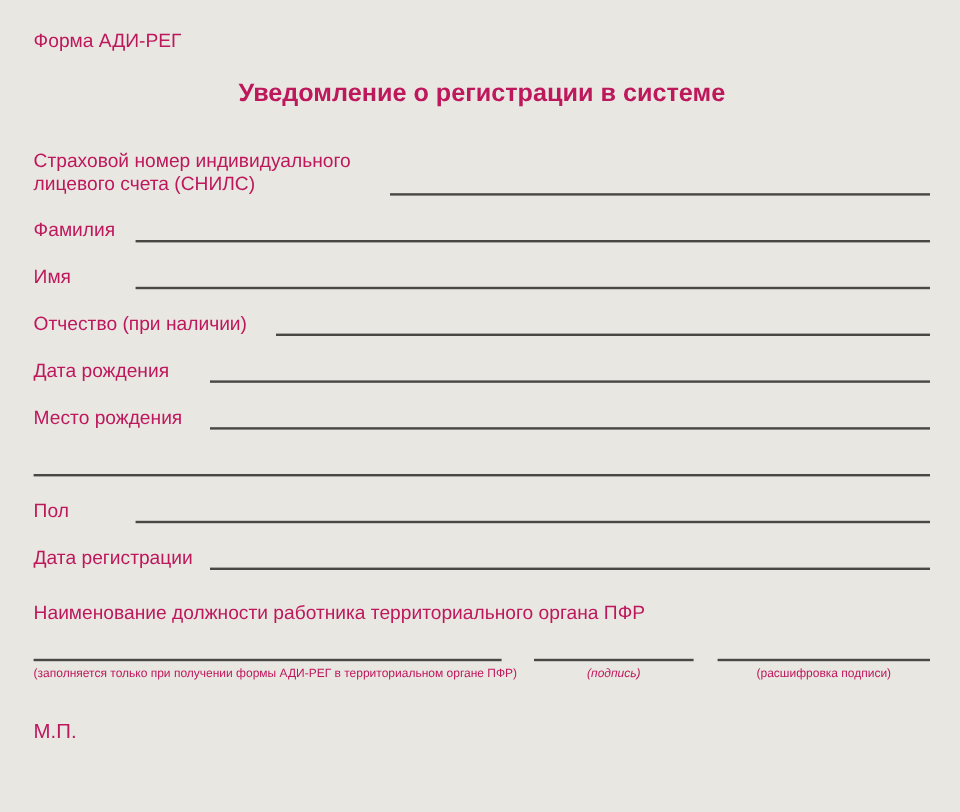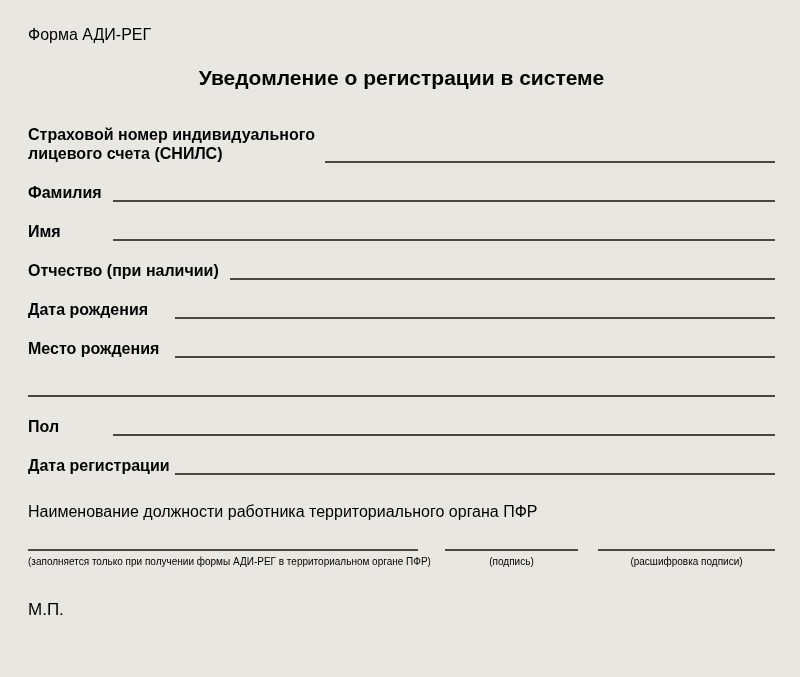--- a/index.html
+++ b/index.html
@@ -1,34 +1,34 @@
 <!DOCTYPE html>
 <html><head>
 <meta charset="utf-8">
 <style>
   * { margin:0; padding:0; box-sizing:border-box; }
   html,body { background:#e9e7e2; }
   .page {
     position:relative;
     width:800px; height:677px;
     background:#e9e7e2;
-    color:#000000;
+    color:#be185d;
     font-family:"Liberation Sans","DejaVu Sans",sans-serif;
     padding:25px 25px 0 28px;
     overflow:hidden;
   }
   .form-code { font-size:16px; line-height:19px; }
   .doc-title {
     margin-top:22px;
     text-align:center;
     font-weight:700;
     font-size:21px;
     line-height:23px;
   }
-  .fields { margin-top:32px;font-weight:bold; }
+  .fields { margin-top:32px; }
   .row { display:flex; align-items:flex-end; height:39px; }
   .row.snils { height:42px; }
   .label {
     flex:0 0 auto;
     font-size:16px;
     line-height:19px;
     white-space:nowrap;
   }
   .label.two-line { white-space:normal; width:297px; }
   .w85  { width:85px; }
@@ -36,21 +36,21 @@
   .w202 { width:202px; }
   .blank {
     flex:1 1 auto;
     height:0;
     border-bottom:2px solid #4a4844;
   }
   .position-label { margin-top:27px; font-size:16px; line-height:19px; }
   .sig-row { display:flex; margin-top:28px; align-items:flex-start; }
   .sig-col { display:flex; flex-direction:column; }
   .sig-col.c1 { width:390px; }
-  .sig-col.c2 { width:133px; margin-left:27px; }
+  .sig-col.c2 { width:133px; margin-left:27px;font-style:italic; }
   .sig-col.c3 { width:177px; margin-left:20px; }
   .sig-line { height:2px; background:#4a4844; }
   .sig-caption {
     margin-top:4px;
     font-size:10px;
     line-height:13px;
     text-align:center;
     white-space:nowrap;
   }
   .stamp { margin-top:32px; font-size:17px; line-height:19px; }

